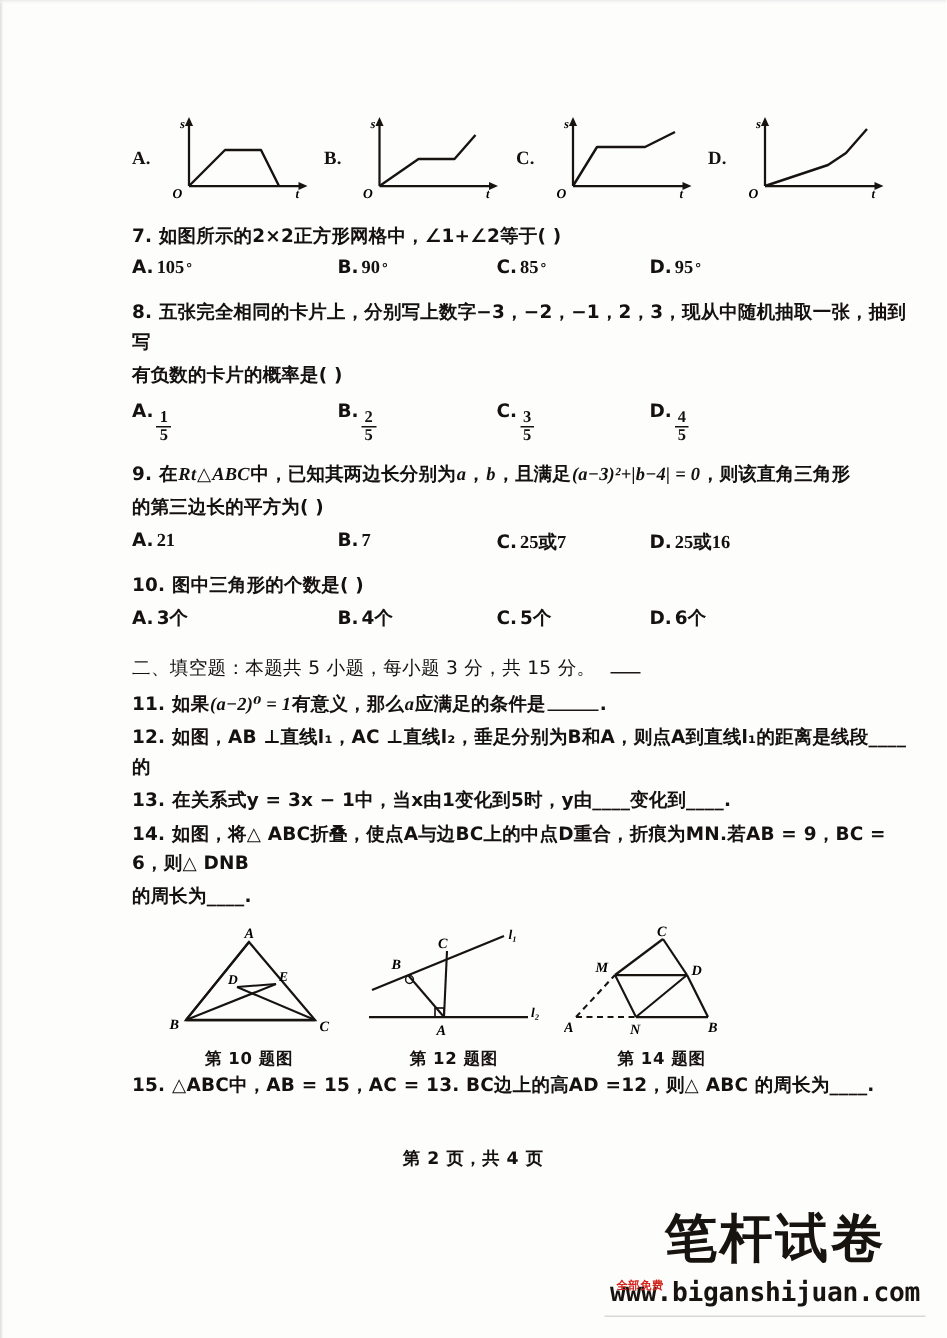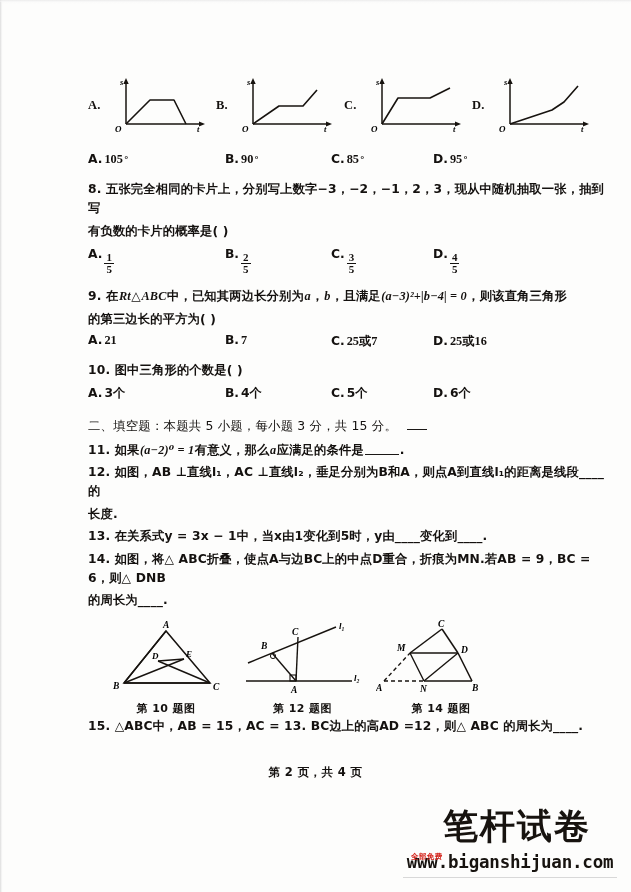--- a/index.html
+++ b/index.html
@@ -284,20 +284,21 @@
           <line x1="22" y1="8" x2="22" y2="50" stroke="#17130f" stroke-width="1.5"></line>
           <polygon points="22,4 19.3,10 24.7,10" fill="#17130f"></polygon>
           <line x1="22" y1="50" x2="97" y2="50" stroke="#17130f" stroke-width="1.5"></line>
           <polygon points="101,50 95,47.4 95,52.6" fill="#17130f"></polygon>
           <polyline points="22,50 64,36 76,28 90,12" fill="none" stroke="#17130f" stroke-width="1.6" stroke-linejoin="round"></polyline>
         </svg>
       </div>
 
     </div>
 
+    <p class="q">7. 如图所示的2×2正方形网格中，∠1+∠2等于(  )</p>
     <div class="opts">
       <span class="opt" style="left:0px;">
         <span class="lab">A.</span>
           <span class="mn">105</span>
           <span class="deg">°</span>
       </span>
       <span class="opt" style="left:137px;">
         <span class="lab">B.</span>
           <span class="mn">90</span>
           <span class="deg">°</span>
@@ -386,21 +387,20 @@
         <span class="lab">D.</span>
           <span>6个</span>
       </span>
     </div>
 
     <p class="section-head"><span>二、填空题：本题共 5 小题，每小题 3 分，共 15 分。</span><span class="tail-blank"></span></p>
 
     <p class="q"><span>11. 如果</span><span class="mi">(a−2)⁰ = 1</span><span>有意义，那么</span><span class="mi">a</span><span>应满足的条件是</span><span class="blank-fill"></span><span>.</span></p>
 
     <p class="q">12. 如图，AB ⊥直线l₁，AC ⊥直线l₂，垂足分别为B和A，则点A到直线l₁的距离是线段____的</p>
-    <p class="q q-cont">长度.</p>
 
     <p class="q">13. 在关系式y = 3x − 1中，当x由1变化到5时，y由____变化到____.</p>
 
     <p class="q">14. 如图，将△ ABC折叠，使点A与边BC上的中点D重合，折痕为MN.若AB = 9，BC = 6，则△ DNB</p>
     <p class="q q-cont">的周长为____.</p>
 
     <div class="figures">
 
       <div class="fig" style="left:18px;">
         <svg width="120" height="76" viewBox="0 0 120 76">

